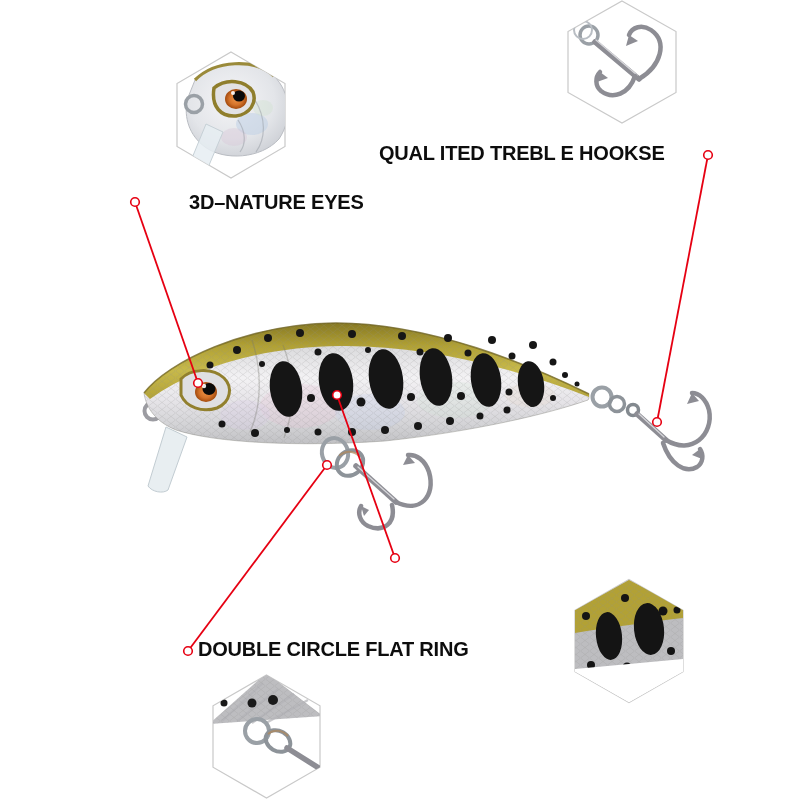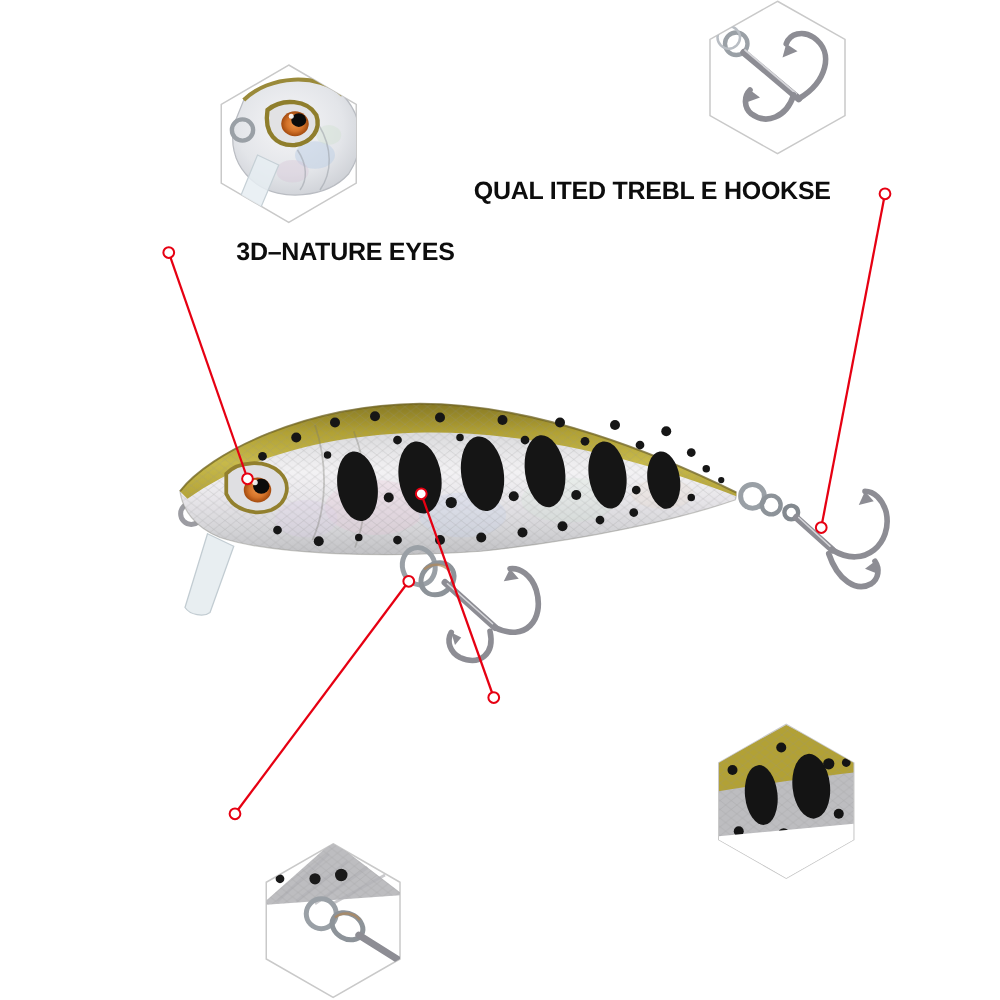--- a/index.html
+++ b/index.html
@@ -245,14 +245,15 @@
         <circle cx="337" cy="395" r="4.3"></circle>
           <circle cx="395" cy="558" r="4.3"></circle>
         <circle cx="327" cy="465" r="4.3"></circle>
           <circle cx="188" cy="651" r="4.3"></circle>
       </g>
     </g>
   </svg>
 
   <div class="callout small" style="left:157px;top:192px;margin-left:32px;">3D–NATURE EYES</div>
   <div class="callout big" style="left:379px;top:143px;">QUAL ITED TREBL E HOOKSE</div>
+  <div class="callout big" style="left:198px;top:639px;">DOUBLE CIRCLE FLAT RING</div>
 
 </div>
 
 </body></html>

